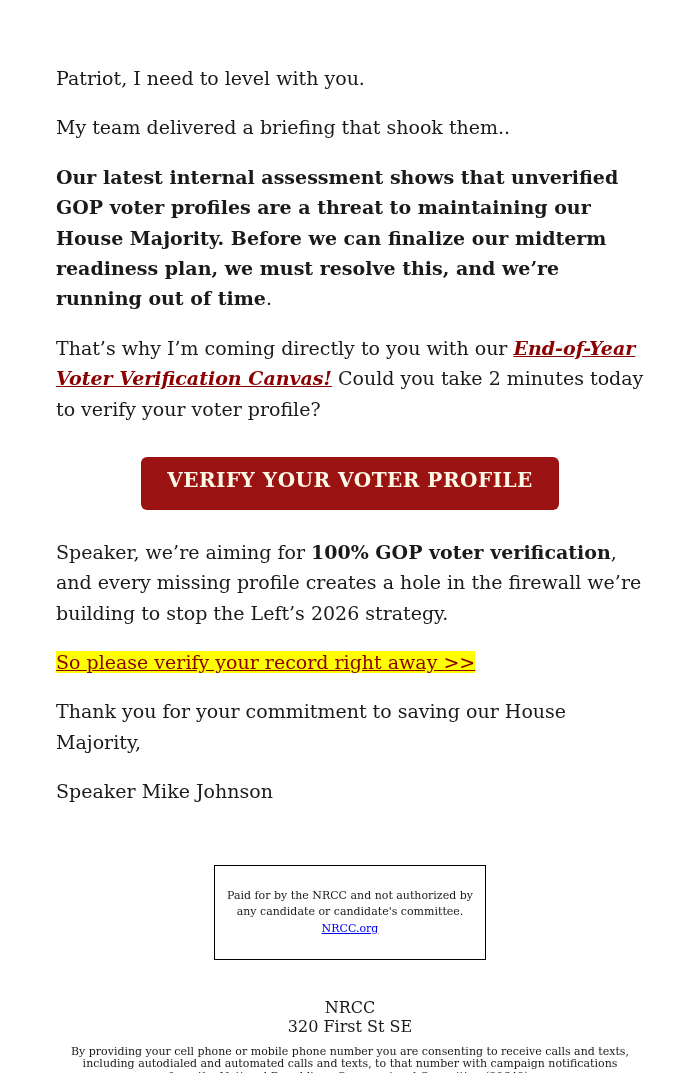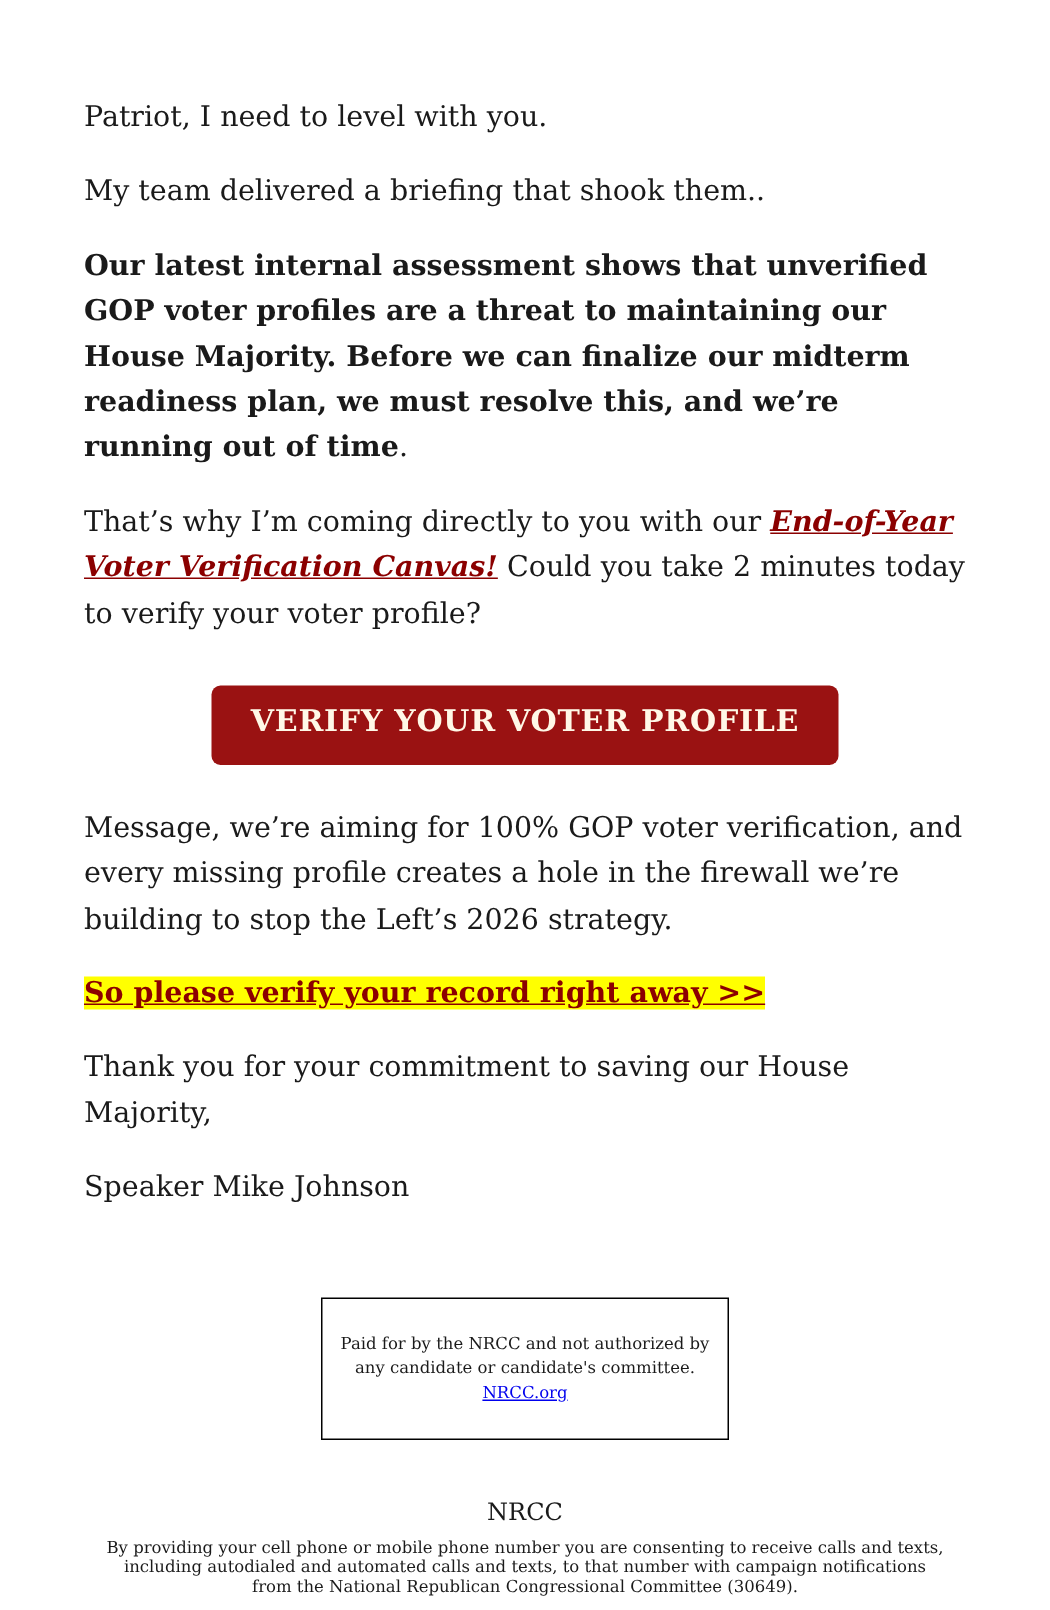--- a/index.html
+++ b/index.html
@@ -16,21 +16,21 @@
   .email {
     width: 588px;
     margin: 16px auto;
     padding-top: 28px;
     font-size: 19px;
     line-height: 1.6;
   }
   .email p { margin: 19px 0; }
   .bold-para { font-weight: bold; }
   .normal-weight { font-weight: normal; }
-  .bold-inline { font-weight: normal; }
+  .bold-inline { font-weight: bold; }
   .red-link {
     color: #8b0000;
     font-weight: bold;
     font-style: italic;
     text-decoration: underline;
     cursor: pointer;
   }
   .btn-row {
     text-align: center;
     margin: 33px 0 27px 0;
@@ -44,21 +44,21 @@
     line-height: 1;
     padding: 13px 26px 20px 26px;
     border-radius: 6px;
     text-decoration: none;
     letter-spacing: 0.5px;
     cursor: pointer;
   }
   .hl-link {
     background: #ffff00;
     color: #8b0000;
-    font-weight: bold;
+    font-weight: normal;
     text-decoration: underline;
     cursor: pointer;
   }
   .paid-box {
     box-sizing: border-box;
     width: 272px;
     margin: 58px auto 0 auto;
     border: 1px solid #000000;
     padding: 22px 8px;
     font-size: 11px;
@@ -96,30 +96,31 @@
   <p>My team delivered a briefing that shook them..</p>
 
   <p class="bold-para"><span>Our latest internal assessment shows that unverified GOP voter profiles are a threat to maintaining our House Majority. Before we can finalize our midterm readiness plan, we must resolve this, and we’re running out of time</span><span class="normal-weight">.</span></p>
 
   <p><span>That’s why I’m coming directly to you with our </span><a href="#" class="red-link">End-of-Year Voter Verification Canvas!</a><span> Could you take 2 minutes today to verify your voter profile?</span></p>
 
   <div class="btn-row">
     <a href="#" class="cta">VERIFY YOUR VOTER PROFILE</a>
   </div>
 
-  <p><span>Message, we’re aiming for </span><span class="bold-inline">100% GOP voter verification</span><span>, and every missing profile creates a hole in the firewall we’re building to stop the Left’s 2026 strategy.</span></p>
+  <p><span>Speaker, we’re aiming for </span><span class="bold-inline">100% GOP voter verification</span><span>, and every missing profile creates a hole in the firewall we’re building to stop the Left’s 2026 strategy.</span></p>
 
   <p><a href="#" class="hl-link">So please verify your record right away &gt;&gt;</a></p>
 
   <p>Thank you for your commitment to saving our House Majority,</p>
 
   <p>Speaker Mike Johnson</p>
 
   <div class="paid-box"><span>Paid for by the NRCC and not authorized by any candidate or candidate's committee. </span><a href="#" class="blue-link">NRCC.org</a></div>
 
   <div class="address">
     <div>NRCC</div>
+    <div>320 First St SE</div>
   </div>
 
   <div class="fineprint">By providing your cell phone or mobile phone number you are consenting to receive calls and texts, including autodialed and automated calls and texts, to that number with campaign notifications from the National Republican Congressional Committee (30649).</div>
 
 
 </div>
 
 </body></html>

